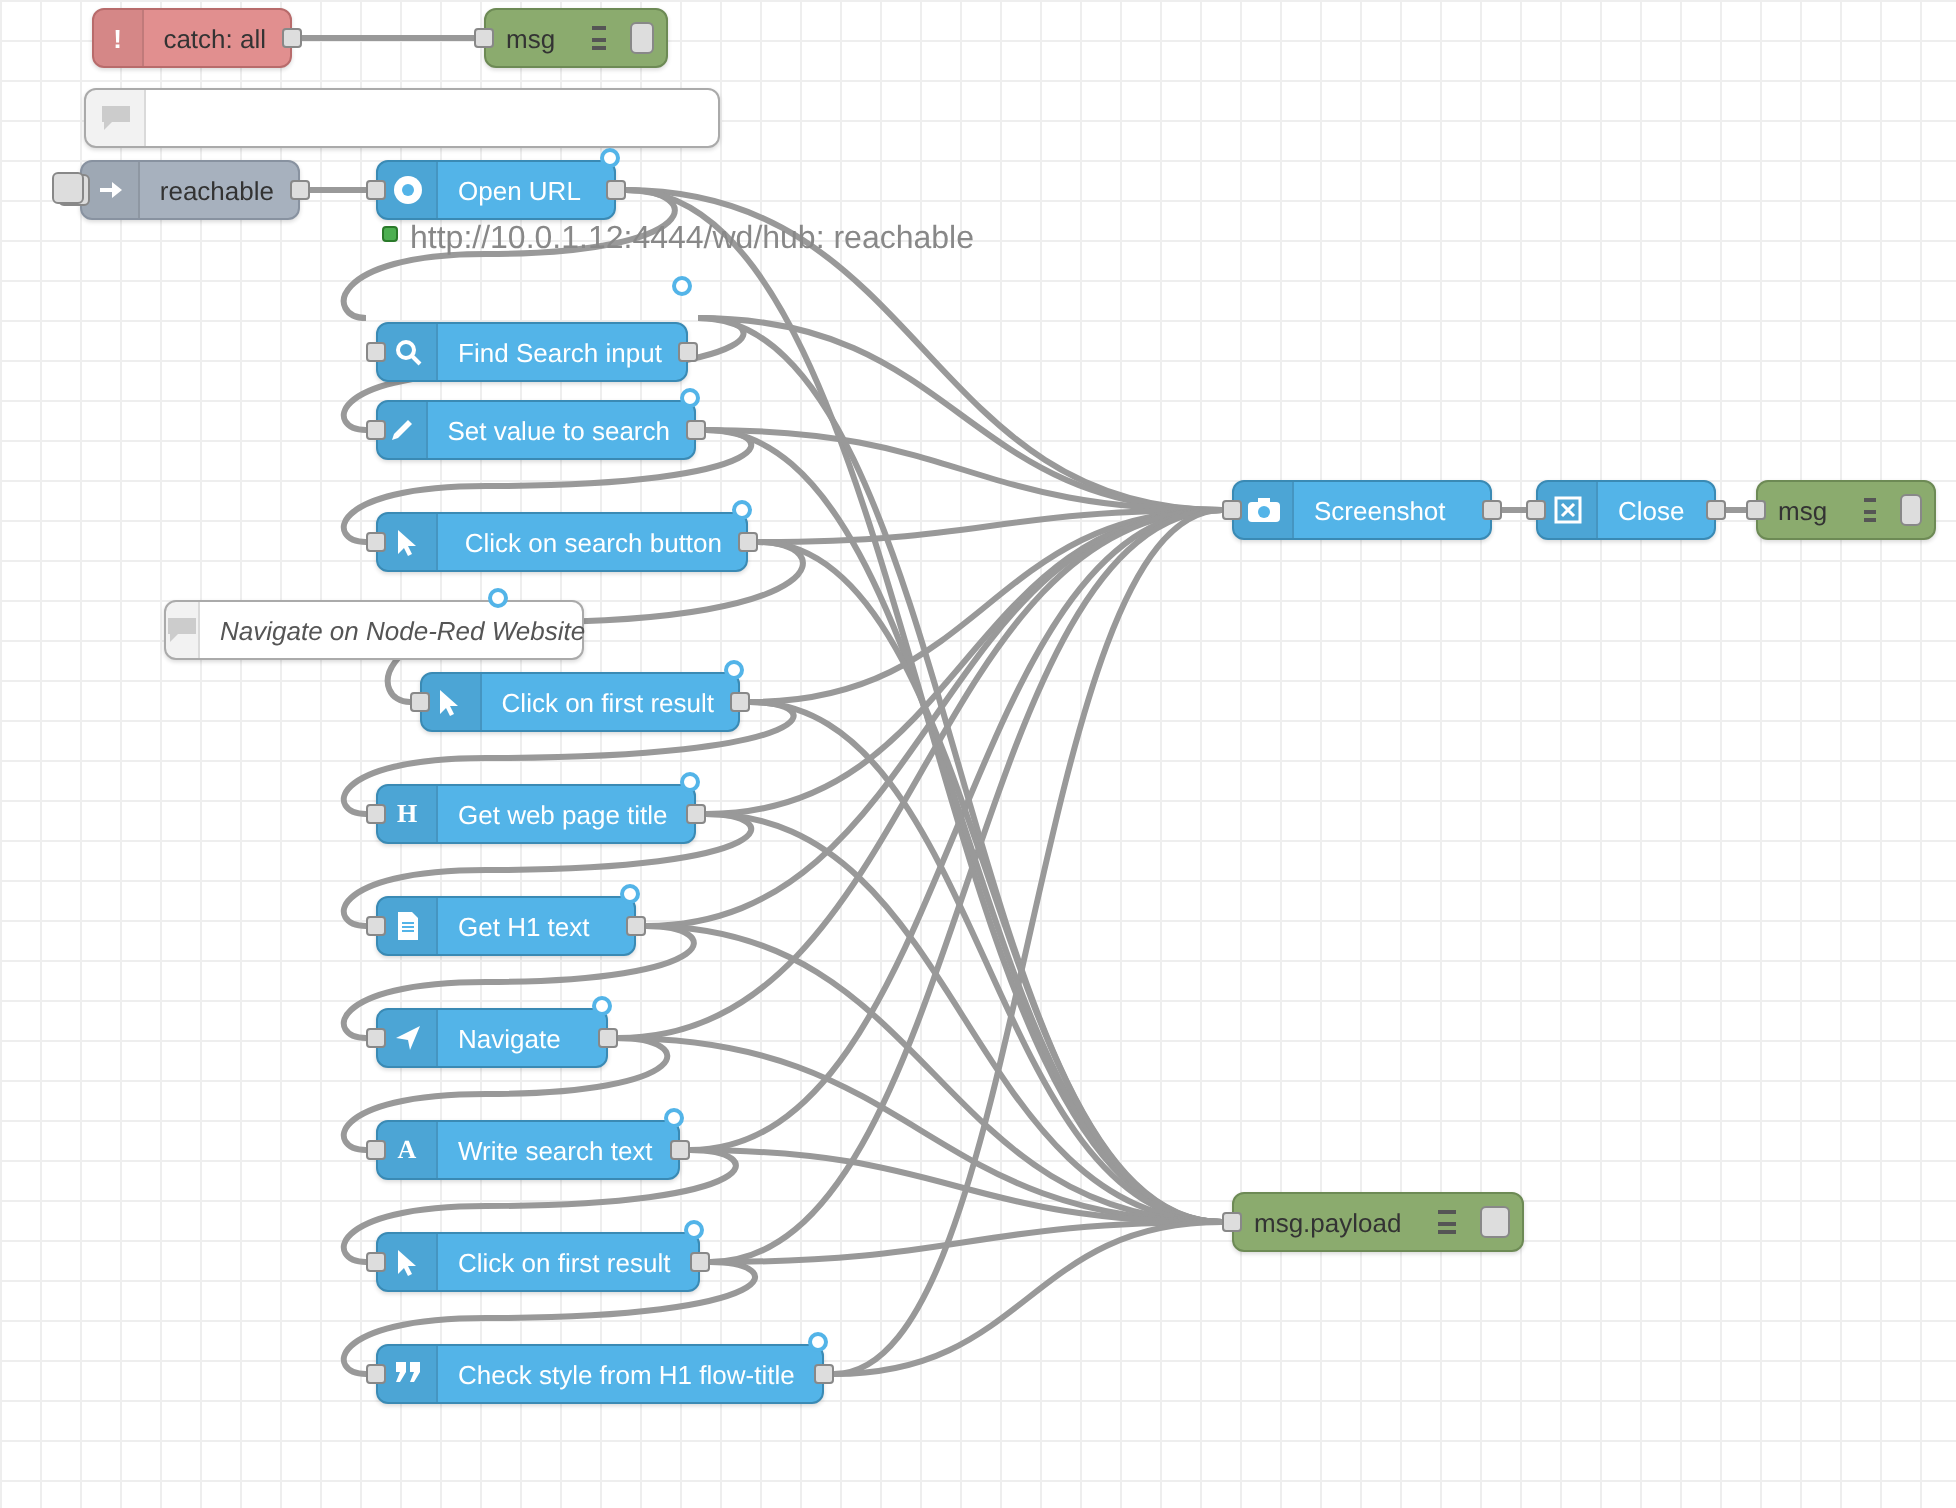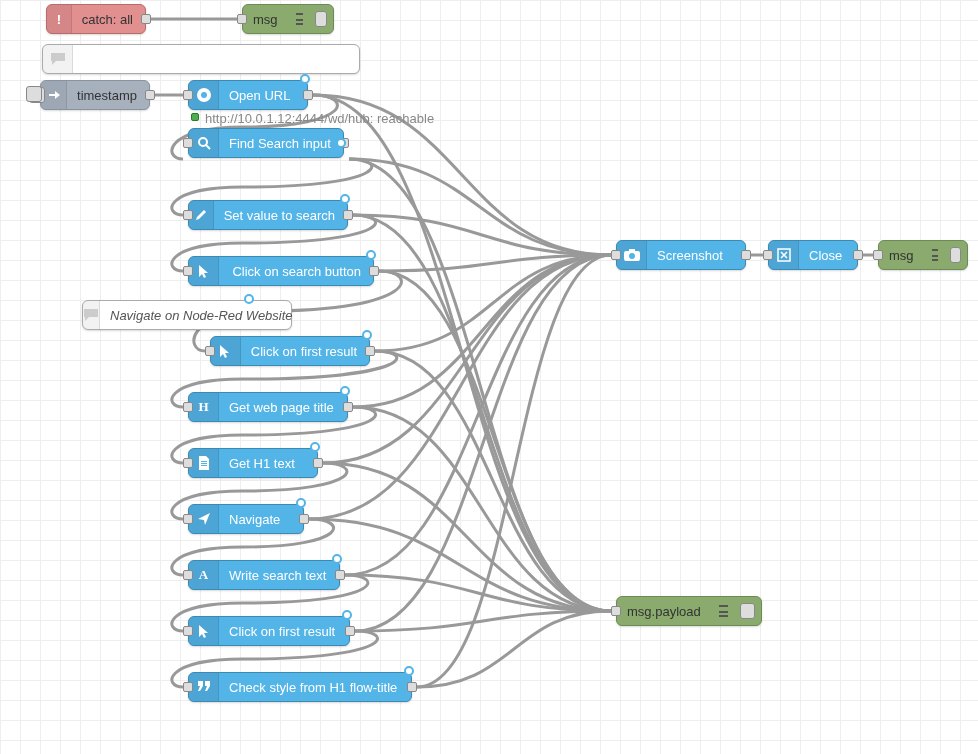--- a/index.html
+++ b/index.html
@@ -63,21 +63,21 @@
     position:absolute;width:10px;height:10px;background:#ddd;border:1px solid #888;border-radius:2px;
   }
   .port.in{left:-6px;top:50%;transform:translateY(-50%)}
   .port.out{right:-6px;top:50%;transform:translateY(-50%)}
 
   .status-dot{
     position:absolute;width:8px;height:8px;border:1px solid #2a7a2a;background:#4caf50;border-radius:2px;
     left:2px;top:32px;
   }
   .status-text{
-    position:absolute;left:16px;top:30px;font-size:13px;color:#888;white-space:nowrap;
+    position:absolute;left:16px;top:30px;font-size:16px;color:#888;white-space:nowrap;
   }
   .link-dot{
     position:absolute;width:10px;height:10px;border:2px solid #53B4E8;border-radius:50%;background:#fff;
   }
 </style>
 </head>
 <body>
 
 <svg class="wires">
     <path d="M151,19 C194,19 194,19 237,19" fill="none" stroke="#999" stroke-width="3"></path>
@@ -139,39 +139,39 @@
   </div>
 </div>
 
 <div id="n-inject" class="node inject" style="left: 40px; top: 80px; width: 110px;">
   <span class="btn-sq" style="margin-left:-18px;position:absolute;left:6px;top:6px;width:16px;height:16px"></span>
   <div class="icon-box" style="border-radius:5px 0 0 5px">
     <svg width="14" height="14" viewBox="0 0 14 14">
         <path fill="#fff" d="M2 6h6V3l5 4-5 4V8H2z"></path>
       </svg>
   </div>
-  <div class="label">timestamp</div>
+  <div class="label">reachable</div>
   <div class="port out"></div>
 </div>
 
 <div id="n-openurl" class="node blue" style="left: 188px; top: 80px; width: 120px;">
   <div class="icon-box">
     <svg width="16" height="16" viewBox="0 0 16 16">
         <circle cx="8" cy="8" r="7" fill="#fff"></circle>
         <circle cx="8" cy="8" r="3" fill="#53B4E8"></circle>
       </svg>
   </div>
   <div class="label">Open URL</div>
   <div class="port in"></div>
   <div class="port out"></div>
   <div class="status-dot"></div>
   <div class="status-text">http://10.0.1.12:4444/wd/hub: reachable</div>
 </div>
 
-<div id="n-findsearch" class="node blue" style="left: 188px; top: 128px; width: 156px;">
+<div id="n-findsearch" class="node blue" style="left: 188px; top: 161px; width: 156px; justify-content: center;">
   <div class="icon-box">
     <svg width="14" height="14" viewBox="0 0 14 14">
         <circle cx="6" cy="6" r="4" fill="none" stroke="#fff" stroke-width="2"></circle>
         <line x1="9" y1="9" x2="13" y2="13" stroke="#fff" stroke-width="2"></line>
       </svg>
   </div>
   <div class="label">Find Search input</div>
   <div class="port in"></div>
   <div class="port out"></div>
 </div>

